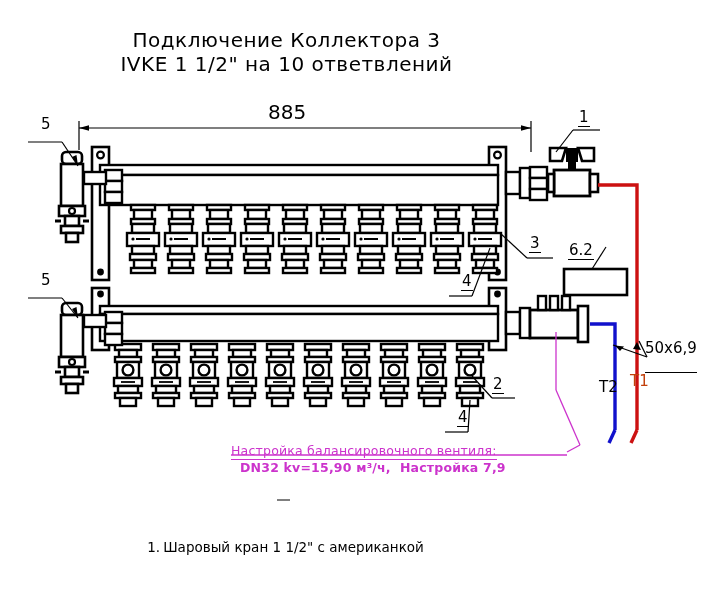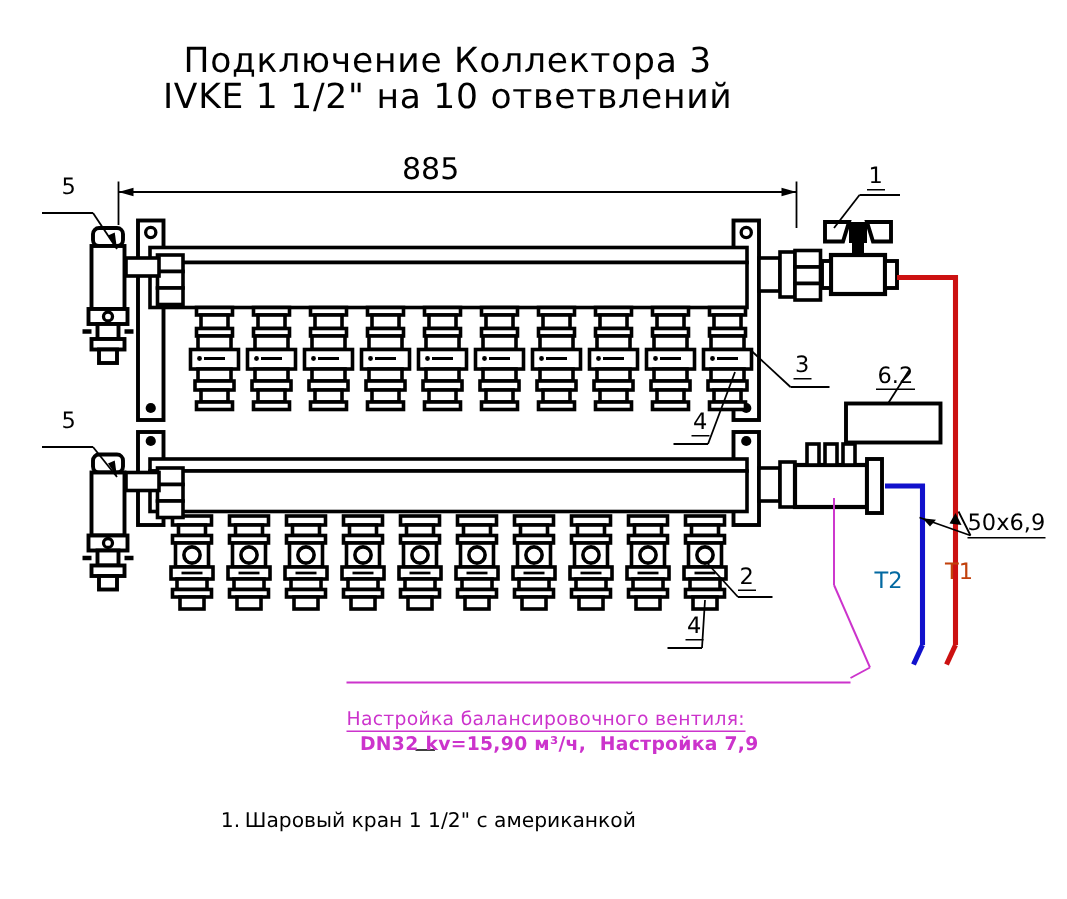--- a/index.html
+++ b/index.html
@@ -5,23 +5,22 @@
   html,body{margin:0;padding:0;background:#ffffff;}
   body{
     width:711px;height:599px;position:relative;overflow:hidden;
     font-family:"DejaVu Sans Condensed","Liberation Sans",sans-serif;
     color:#000;
   }
 
   
   .title{
     position:absolute;left:0;width:573px;text-align:center;
-    font-size:23px;letter-spacing:.5px;white-space:pre;
-    font-family:"DejaVu Sans","Liberation Sans",sans-serif;
-    padding-left:12px;
+    font-size:20px;letter-spacing:.5px;white-space:pre;
+    font-family:"DejaVu Sans","Liberation Sans",sans-serif;
   }
   #title1{top:28px;}
   #title2{top:52px;}
 
   
   .dimtext{
     position:absolute;font-size:20px;
     font-family:"DejaVu Sans","Liberation Sans",sans-serif;
   }
   #dim885{left:268px;top:100px;}
@@ -32,30 +31,29 @@
     font-family:"DejaVu Sans","Liberation Sans",sans-serif;
     border-bottom:1px solid #000;padding:0 1px 1px 1px;line-height:1.0;
   }
   .callout.nb{border-bottom:none;}
 
   
   .pipelabel{
     position:absolute;font-size:15px;
     font-family:"DejaVu Sans","Liberation Sans",sans-serif;
   }
-  #lbl-t2{left:583px;top:378px;color:#0369a1;}
+  #lbl-t2{left:599px;top:378px;color:#000000;}
   #lbl-t1{left:630px;top:372px;color:#c2410c;}
-  #lbl-50x69{left:645px;top:339px;border-bottom:1px solid #000;padding-bottom:1px;}
+  #lbl-50x69{left:645px;top:339px;border-bottom:1px solid #000;padding-bottom:15px;}
 
   
   .note{
     position:absolute;color:#cc33cc;font-size:12.5px;white-space:pre;
     font-family:"DejaVu Sans","Liberation Sans",sans-serif;
     letter-spacing:.2px;
-    margin-top:28px;
   }
   #note1{left:231px;top:443px;border-bottom:1px solid #cc33cc;padding-bottom:1px;}
   #note2{left:240px;top:460px;font-weight:bold;}
 
   
   #legend{
     position:absolute;left:130px;top:487px;width:575px;
     font-size:13.5px;line-height:17.4px;white-space:pre;
     font-family:"DejaVu Sans","Liberation Sans",sans-serif;
   }
@@ -297,21 +295,21 @@
 
 <div class="dimtext" id="dim885">885</div>
 
 <div class="callout nb" style="left:40px;top:117px;">5</div>
 <div class="callout nb" style="left:40px;top:273px;">5</div>
 <div class="callout" style="left:578px;top:110px;">1</div>
 <div class="callout" style="left:529px;top:236px;">3</div>
 <div class="callout" style="left:461px;top:274px;">4</div>
 <div class="callout" style="left:492px;top:377px;">2</div>
 <div class="callout" style="left:457px;top:410px;">4</div>
-<div class="callout" style="left:584px;top:243px;">6.2</div>
+<div class="callout" style="left:568px;top:243px;">6.2</div>
 
 <div class="pipelabel" id="lbl-t2">T2</div>
 <div class="pipelabel" id="lbl-t1">T1</div>
 <div class="pipelabel" id="lbl-50x69">50x6,9</div>
 
 <div class="note" id="note1">Настройка балансировочного вентиля:</div>
 <div class="note" id="note2">DN32 kv=15,90 м³/ч,  Настройка 7,9</div>
 
 <div id="legend">
   <span class="lrow">

